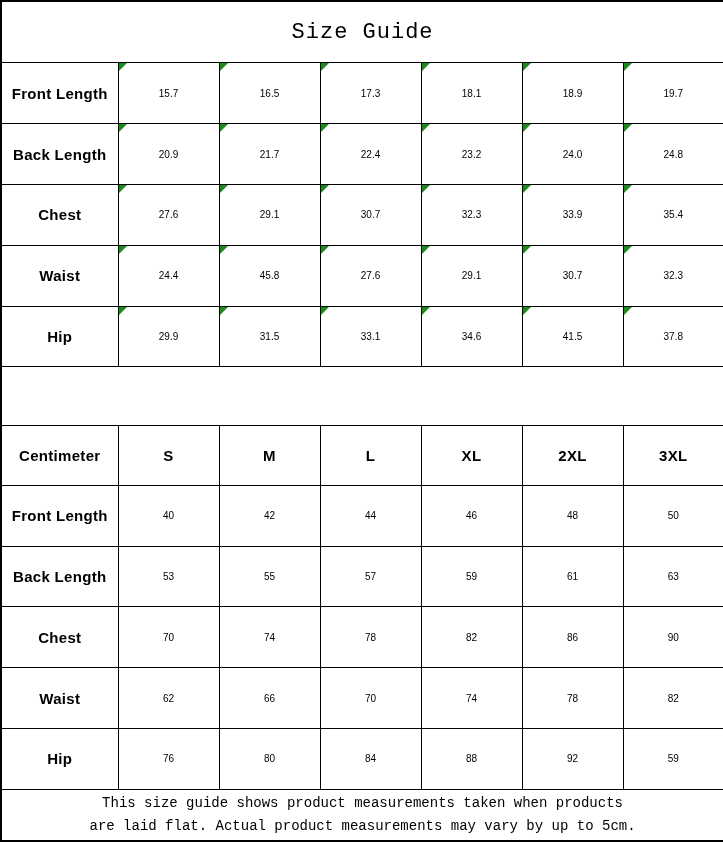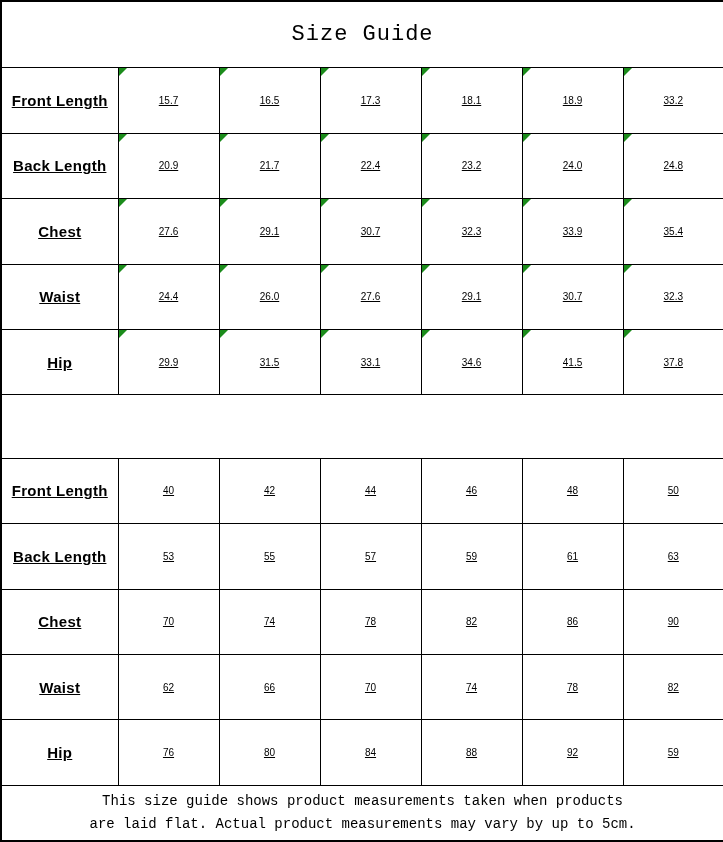--- a/index.html
+++ b/index.html
@@ -24,21 +24,21 @@
     vertical-align: middle;
     padding: 0;
     color: #000000;
     overflow: hidden;
   }
   col.c-label { width: 117px; }
   col.c-size  { width: 101px; }
 
   tr.h-title  { height: 57px; }
   tr.h-header { height: 55px; }
-  tr.h-row    { height: 56px; text-decoration: underline; }
+  tr.h-row    { height: 56px; }
   tr.h-gap    { height: 54px; }
   tr.h-footer { height: 42px; }
 
   .title-cell {
     font-family: "Liberation Mono", "DejaVu Sans Mono", monospace;
     font-size: 22px;
     font-weight: normal;
     letter-spacing: 1px;
     margin-top: 44px;
   }
@@ -90,21 +90,21 @@
   </tr>
 
 
   <tr class="h-row">
     <td class="lbl">Front Length</td>
     <td class="val"><span class="tri"></span><span>15.7</span></td>
     <td class="val"><span class="tri"></span><span>16.5</span></td>
     <td class="val"><span class="tri"></span><span>17.3</span></td>
     <td class="val"><span class="tri"></span><span>18.1</span></td>
     <td class="val"><span class="tri"></span><span>18.9</span></td>
-    <td class="val"><span class="tri"></span><span>33.2</span></td>
+    <td class="val"><span class="tri"></span><span>19.7</span></td>
   </tr>
 
   <tr class="h-row">
     <td class="lbl">Back Length</td>
     <td class="val"><span class="tri"></span><span>20.9</span></td>
     <td class="val"><span class="tri"></span><span>21.7</span></td>
     <td class="val"><span class="tri"></span><span>22.4</span></td>
     <td class="val"><span class="tri"></span><span>23.2</span></td>
     <td class="val"><span class="tri"></span><span>24.0</span></td>
     <td class="val"><span class="tri"></span><span>24.8</span></td>
@@ -116,41 +116,50 @@
     <td class="val"><span class="tri"></span><span>29.1</span></td>
     <td class="val"><span class="tri"></span><span>30.7</span></td>
     <td class="val"><span class="tri"></span><span>32.3</span></td>
     <td class="val"><span class="tri"></span><span>33.9</span></td>
     <td class="val"><span class="tri"></span><span>35.4</span></td>
   </tr>
 
   <tr class="h-row">
     <td class="lbl">Waist</td>
     <td class="val"><span class="tri"></span><span>24.4</span></td>
-    <td class="val"><span class="tri"></span><span>26.0</span></td>
+    <td class="val"><span class="tri"></span><span>45.8</span></td>
     <td class="val"><span class="tri"></span><span>27.6</span></td>
     <td class="val"><span class="tri"></span><span>29.1</span></td>
     <td class="val"><span class="tri"></span><span>30.7</span></td>
     <td class="val"><span class="tri"></span><span>32.3</span></td>
   </tr>
 
   <tr class="h-row">
     <td class="lbl">Hip</td>
     <td class="val"><span class="tri"></span><span>29.9</span></td>
     <td class="val"><span class="tri"></span><span>31.5</span></td>
     <td class="val"><span class="tri"></span><span>33.1</span></td>
     <td class="val"><span class="tri"></span><span>34.6</span></td>
     <td class="val"><span class="tri"></span><span>41.5</span></td>
     <td class="val"><span class="tri"></span><span>37.8</span></td>
   </tr>
 
   <tr class="h-gap">
     <td class="gap-cell" colspan="7"></td>
   </tr>
 
+  <tr class="h-header">
+    <td class="lbl">Centimeter</td>
+    <td class="lbl">S</td>
+    <td class="lbl">M</td>
+    <td class="lbl">L</td>
+    <td class="lbl">XL</td>
+    <td class="lbl">2XL</td>
+    <td class="lbl">3XL</td>
+  </tr>
 
   <tr class="h-row">
     <td class="lbl">Front Length</td>
     <td class="val">40</td>
     <td class="val">42</td>
     <td class="val">44</td>
     <td class="val">46</td>
     <td class="val">48</td>
     <td class="val">50</td>
   </tr>

